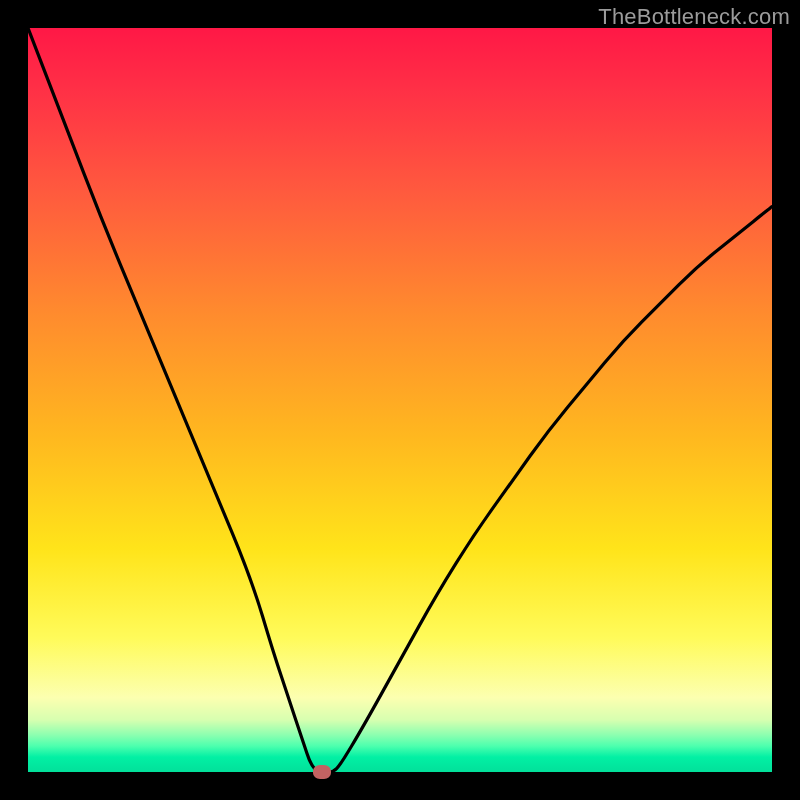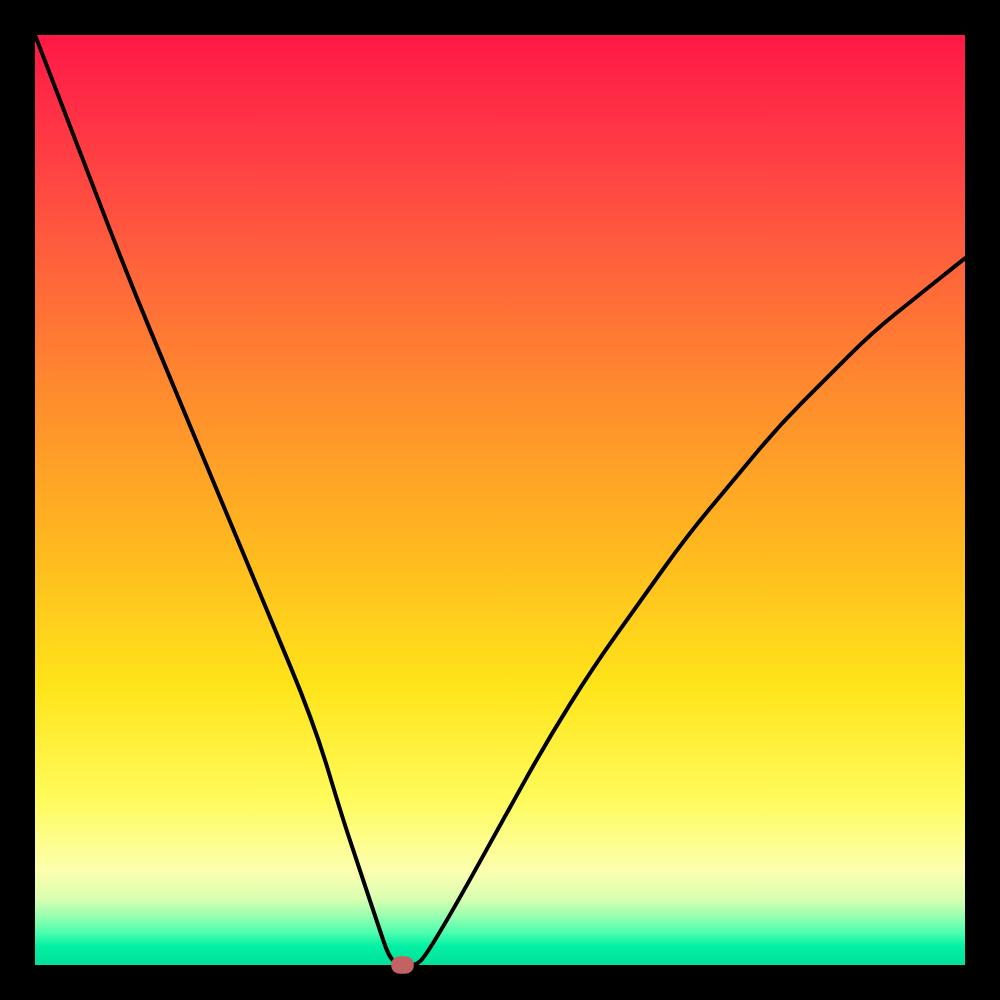--- a/index.html
+++ b/index.html
@@ -65,20 +65,21 @@
     height: 14px;
     border-radius: 7px / 6px;
     background: #c26262;
     transform: translate(-50%, -50%);
   }
 </style>
 </head>
 <body>
 
 <div class="frame">
+  <div class="watermark">TheBottleneck.com</div>
 
   <div class="plot-area">
     <svg class="curve" viewBox="0 0 744 744" preserveAspectRatio="none">
       <path fill="none" stroke="#000" stroke-width="3.2" stroke-linejoin="round" stroke-linecap="round" d="M 0.0 0.0 Q 0.0 0.0 18.6 48.4 Q 37.2 96.7 55.8 145.1 Q 74.4 193.4 93.0 238.1 Q 111.6 282.7 130.2 327.4 Q 148.8 372.0 167.4 416.6 Q 186.0 461.3 204.6 505.9 Q 223.2 550.6 234.4 587.8 Q 245.5 625.0 253.0 647.3 Q 260.4 669.6 267.8 691.9 Q 275.3 714.2 279.0 725.4 Q 282.7 736.6 286.4 740.3 Q 290.2 744.0 293.9 744.0 Q 297.6 744.0 301.3 744.0 Q 305.0 744.0 308.8 740.3 Q 312.5 736.6 323.6 718.0 Q 334.8 699.4 353.4 665.9 Q 372.0 632.4 390.6 598.9 Q 409.2 565.4 427.8 535.7 Q 446.4 505.9 465.0 479.9 Q 483.6 453.8 502.2 427.8 Q 520.8 401.8 539.4 379.4 Q 558.0 357.1 576.6 334.8 Q 595.2 312.5 613.8 293.9 Q 632.4 275.3 651.0 256.7 Q 669.6 238.1 688.2 223.2 Q 706.8 208.3 725.4 193.4 T 744.0 178.6" id="curve-path"></path>
     </svg>
     <div class="marker" id="marker" style="left: 293.88px; top: 744px;"></div>
   </div>
 </div>
 
 </body></html>

